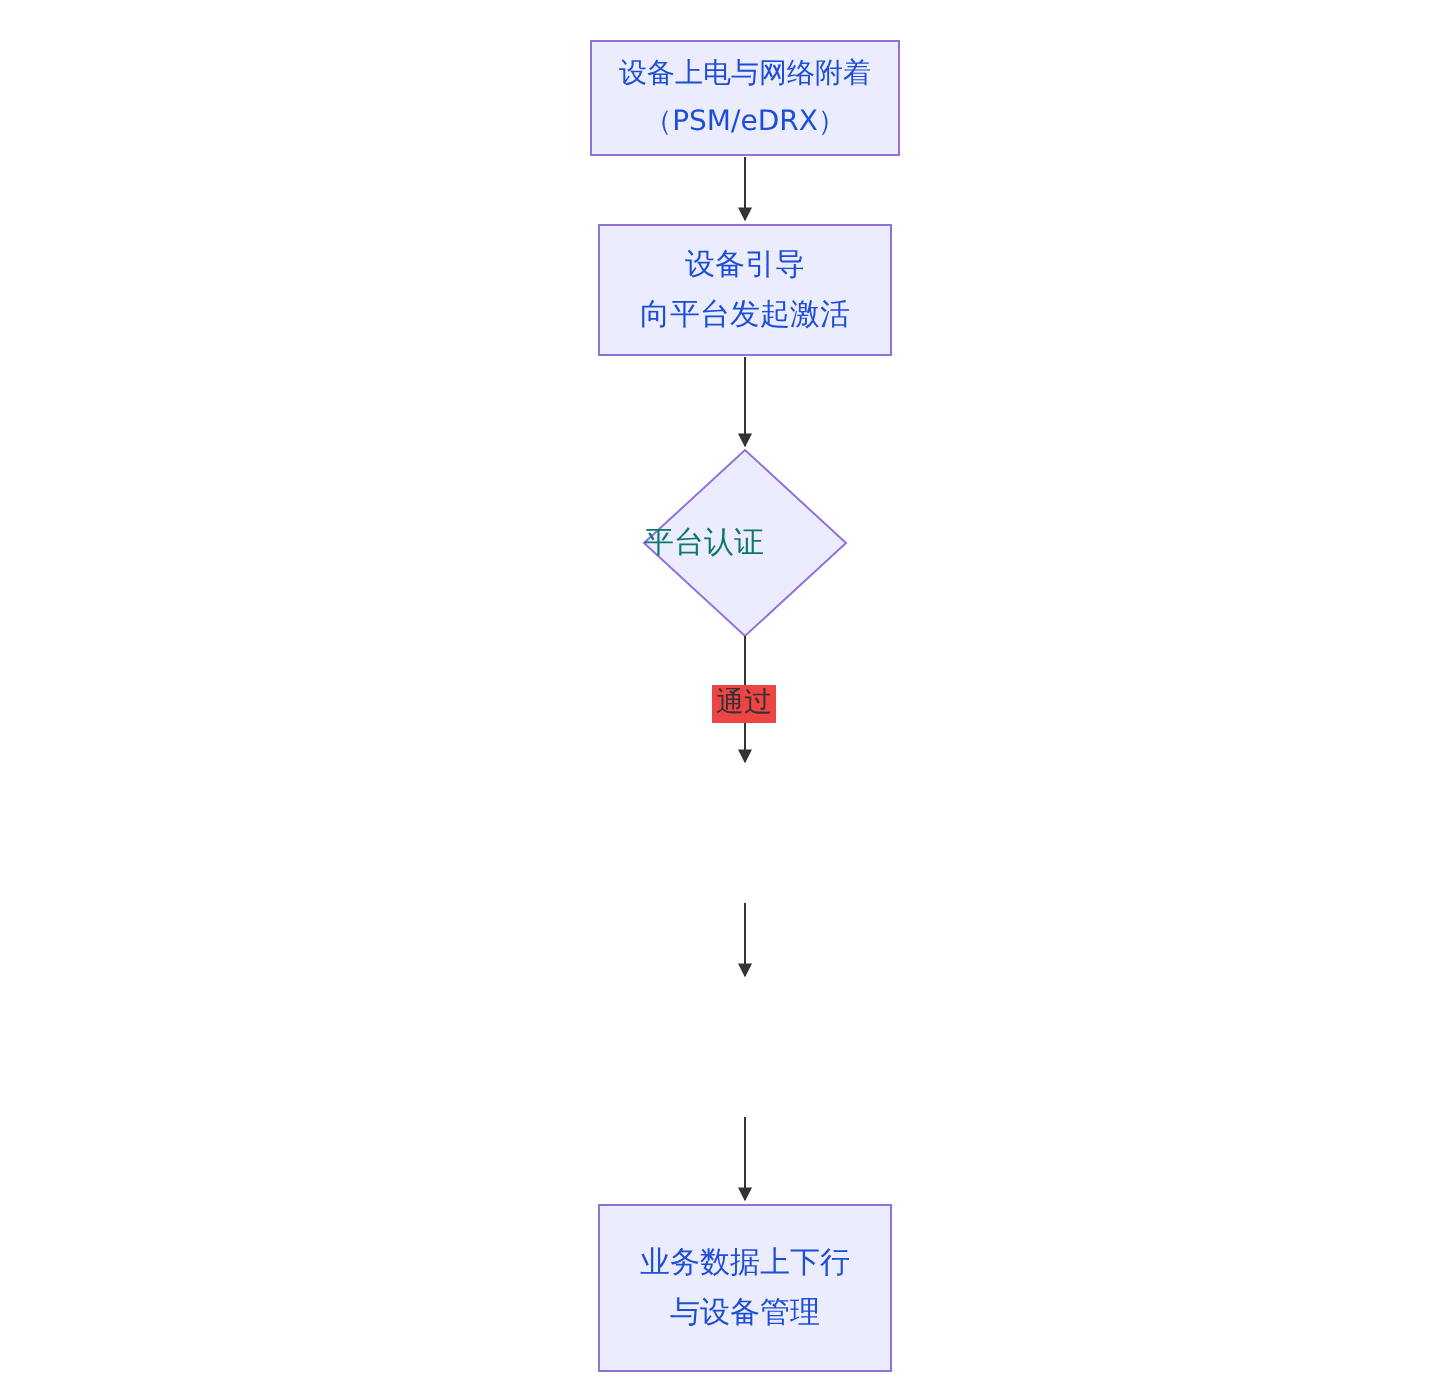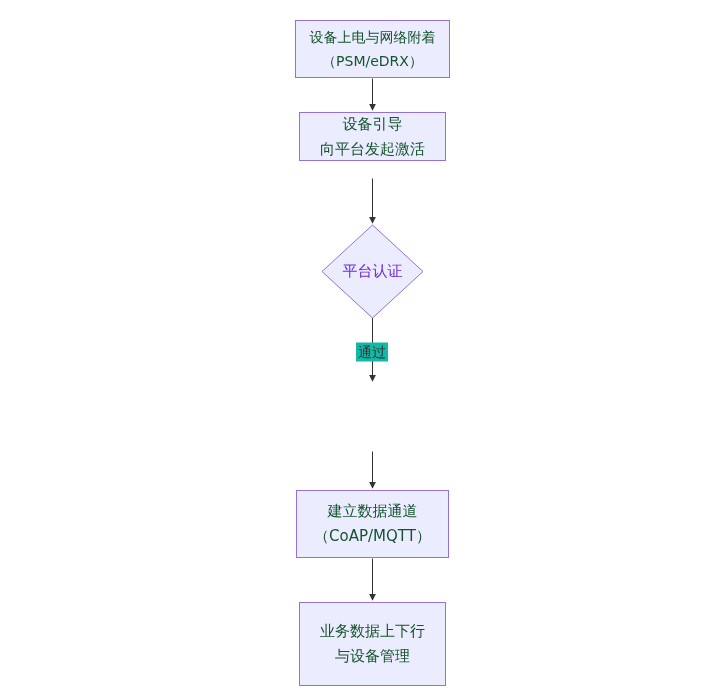--- a/index.html
+++ b/index.html
@@ -21,56 +21,55 @@
     top: 0;
     width: 726px;
     height: 700px;
     pointer-events: none;
   }
   .flow-node {
     position: absolute;
     box-sizing: border-box;
     background: #ECECFF;
     border: 1px solid #9370DB;
-    color: #14532d;
+    color: #1d4ed8;
     display: flex;
     align-items: center;
     justify-content: center;
     text-align: center;
     font-size: 15px;
   }
   .flow-node .node-label {
     white-space: pre-line;
     line-height: 25px;
   }
   .node-power     { left: 295px; top: 20px;  width: 155px; height: 58px; }
   .node-power .node-label { font-size: 14px; line-height: 24px; }
-  .node-bootstrap { left: 299px; top: 112px; width: 147px; height: 49px; }
+  .node-bootstrap { left: 299px; top: 112px; width: 147px; height: 66px; }
   .node-register  { left: 295px; top: 383px; width: 155px; height: 68px; }
   .node-channel   { left: 296px; top: 490px; width: 153px; height: 68px; }
   .node-business  { left: 299px; top: 602px; width: 147px; height: 84px; }
   .diamond-label-box {
     position: absolute;
     left: 322px;
     top: 225px;
     width: 101px;
     height: 93px;
     display: flex;
     align-items: center;
-    justify-content: center;
-    color: #6d28d9;
+    color: #0f766e;
     font-size: 15px;
     text-align: center;
   }
   .edge-label {
     position: absolute;
     left: 372px;
     top: 352px;
     transform: translate(-50%, -50%);
-    background: #14b8a6;
+    background: #ef4444;
     color: #333333;
     font-size: 14px;
     line-height: 17px;
     padding: 1px 2px;
     text-align: center;
   }
 </style>
 </head>
 <body>
 
@@ -104,23 +103,19 @@
 
   <div class="diamond-label-box">
     <span class="node-label">平台认证</span>
   </div>
 
   <div class="edge-label">
     <span>通过</span>
   </div>
 
 
-  <div class="flow-node node-channel">
-    <span class="node-label">建立数据通道
-（CoAP/MQTT）</span>
-  </div>
 
   <div class="flow-node node-business">
     <span class="node-label">业务数据上下行
 与设备管理</span>
   </div>
 
 </div>
 
 </body></html>

